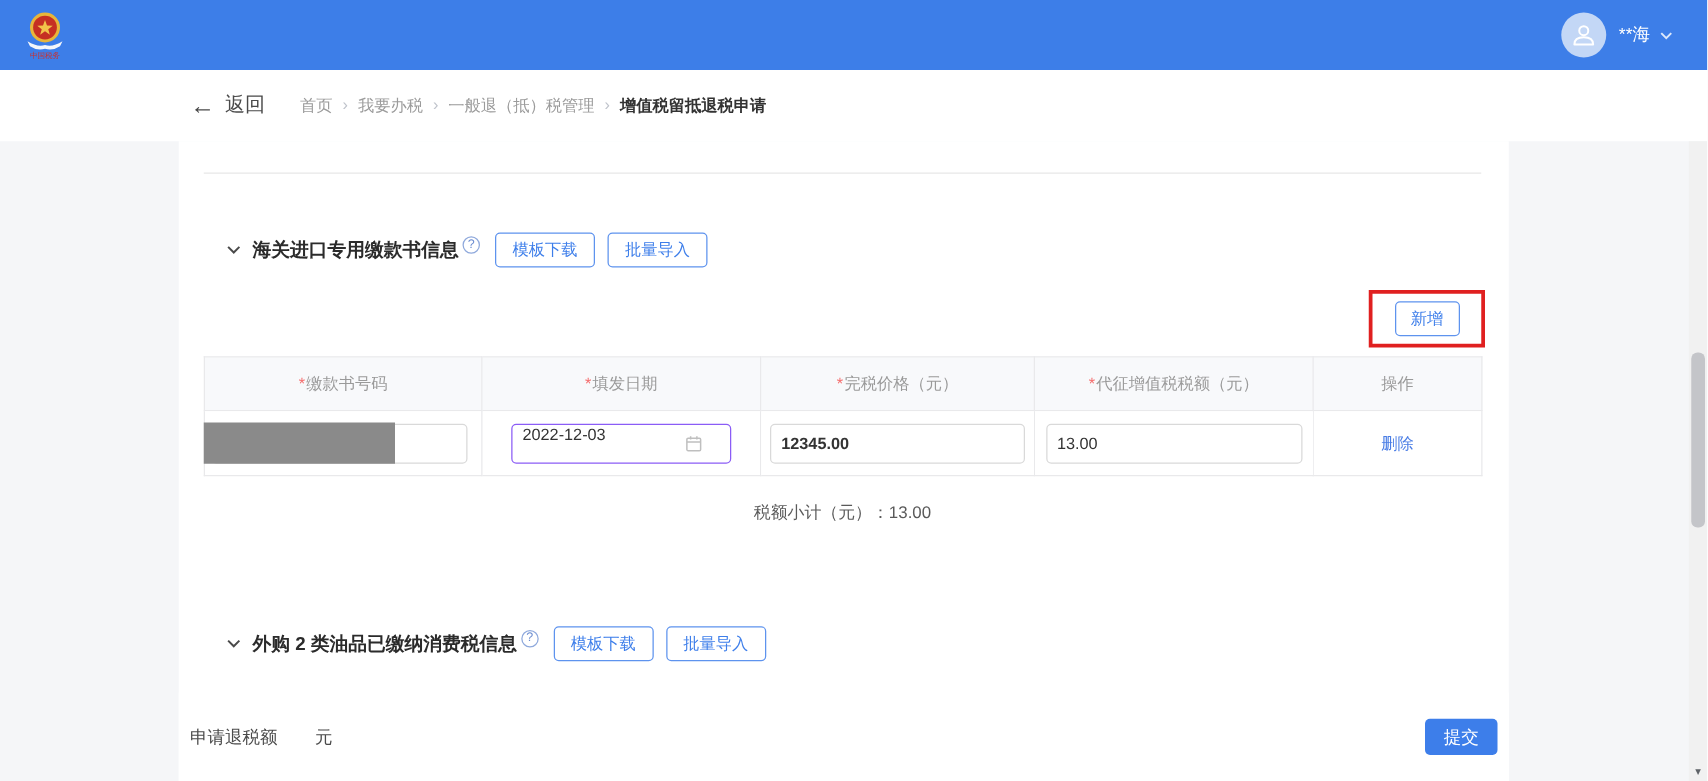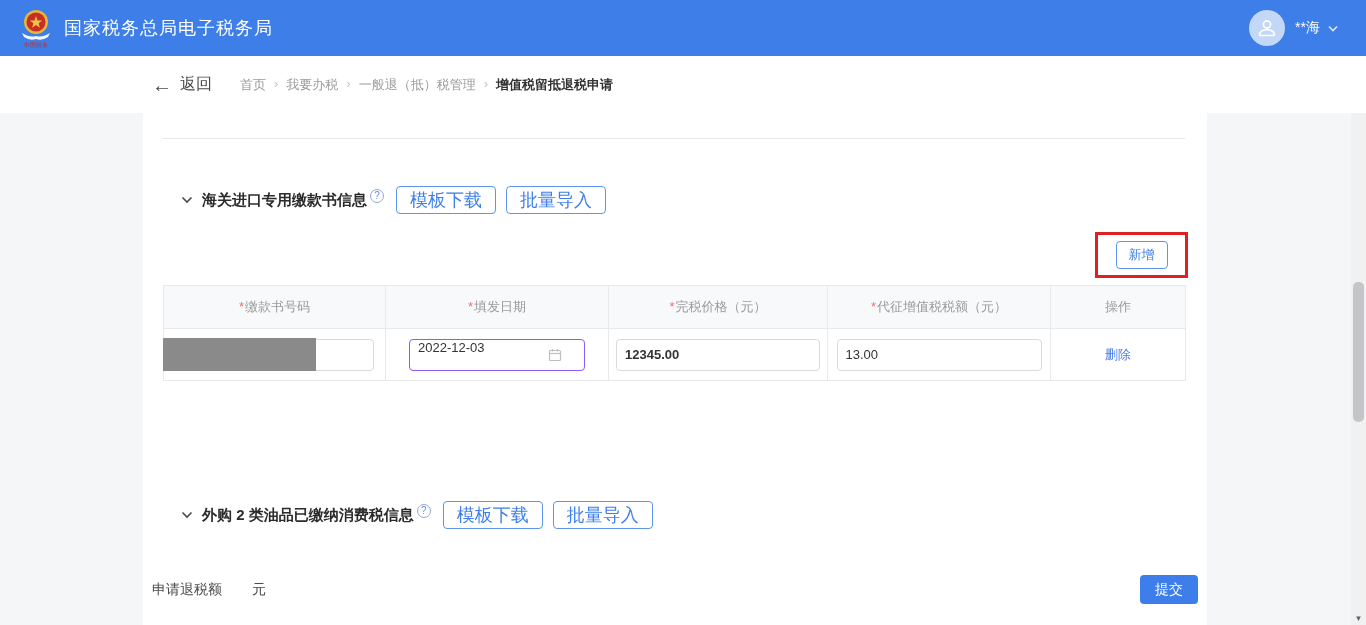--- a/index.html
+++ b/index.html
@@ -30,21 +30,21 @@
   
   .panel { position:absolute; left:143px; top:113px; width:1064px; height:512px; background:#ffffff; }
   .top-divider { position:absolute; top:25px; left:20px; width:1022px; border-top:1px solid #e8e8e8; }
 
   .section-row { position:absolute; left:20px; right:22px; display:flex; align-items:center; height:30px; padding-left:18px; }
   .sec1 { top:72px; }
   .sec2 { top:387px; }
   .sec-chevron { display:flex; margin-right:9px; cursor:pointer; }
   .sec-title { font-size:15px; font-weight:bold; color:#2b2b2b; }
   .help-icon { width:14px; height:14px; border:1px solid #8fa9dc; border-radius:50%; color:#6b8cd0; font-size:10px; line-height:12px; text-align:center; margin:-8px 0 0 3px; cursor:pointer; }
-  .btn-outline { height:28px; padding:4px 13px; margin-left:12px; background:#ffffff; border:1px solid #5e93ee; border-radius:4px; color:#3d7eea; font-size:18px; display:inline-flex; align-items:center; cursor:pointer; }
+  .btn-outline { height:28px; padding:4px 13px; margin-left:12px; background:#ffffff; border:1px solid #5e93ee; border-radius:4px; color:#3d7eea; font-size:13px; display:inline-flex; align-items:center; cursor:pointer; }
   .btn-outline + .btn-outline { margin-left:10px; }
 
   .annotation-box { position:absolute; top:119px; left:952px; width:93px; height:46px; border:3px solid #e02020; display:flex; align-items:center; justify-content:center; }
   .btn-add { height:28px; padding:0 12px; background:#ffffff; border:1px solid #5e93ee; border-radius:4px; color:#3d7eea; font-size:13px; display:inline-flex; align-items:center; cursor:pointer; }
 
   
   .tbl { position:absolute; top:172px; left:20px; width:1022px; border-collapse:collapse; table-layout:fixed; }
   .tbl th, .tbl td { border:1px solid #e9e9eb; text-align:center; vertical-align:middle; }
   .tbl th { height:43px; background:#f8f9fb; font-size:13px; font-weight:normal; color:#9a9a9a; }
   .tbl td { height:52px; background:#ffffff; position:relative; }
@@ -81,21 +81,20 @@
   <div class="topbar">
     <div class="logo-wrap">
       <svg width="36" height="32" viewBox="0 0 36 32">
         <circle cx="18" cy="13" r="12" fill="#e8b53a"></circle>
         <circle cx="18" cy="13" r="9.5" fill="#c62f23"></circle>
         <path d="M18 7 L19.6 11.4 L24.2 11.5 L20.6 14.3 L21.9 18.7 L18 16 L14.1 18.7 L15.4 14.3 L11.8 11.5 L16.4 11.4 Z" fill="#f2c24a"></path>
         <path d="M4 24 Q12 29 18 27 Q24 29 32 24 L30 28 Q24 32 18 30 Q12 32 6 28 Z" fill="#f5f7fa"></path>
       </svg>
       <div class="logo-caption">中国税务</div>
     </div>
-    <div class="app-title">国家税务总局电子税务局</div>
     <div class="topbar-right">
       <div class="avatar">
         <svg width="22" height="22" viewBox="0 0 22 22">
           <circle cx="11" cy="7.5" r="3.6" fill="none" stroke="#ffffff" stroke-width="1.6"></circle>
           <path d="M3.5 18.5 Q3.5 12.8 11 12.8 Q18.5 12.8 18.5 18.5 Z" fill="none" stroke="#ffffff" stroke-width="1.6" stroke-linejoin="round"></path>
         </svg>
       </div>
       <span class="username">**海</span>
       <span class="user-chevron">
         <svg width="10" height="7" viewBox="0 0 10 7">
@@ -182,20 +181,23 @@
           <td>
             <input class="txt-input in4" type="text" value="13.00" style="">
           </td>
           <td>
             <span class="delete-link">删除</span>
           </td>
         </tr>
       </tbody>
     </table>
 
+    <div class="subtotal">
+      <span>税额小计（元）：</span><span>13.00</span>
+    </div>
 
     <div class="section-row sec2">
       <span class="sec-chevron">
         <svg width="12" height="8" viewBox="0 0 12 8">
             <polyline points="1.5,1.5 6,6 10.5,1.5" fill="none" stroke="#4a4a4a" stroke-width="1.6"></polyline>
           </svg>
       </span>
       <span class="sec-title">外购 2 类油品已缴纳消费税信息</span>
       <span class="help-icon">?</span>
       <button class="btn-outline">模板下载</button>

